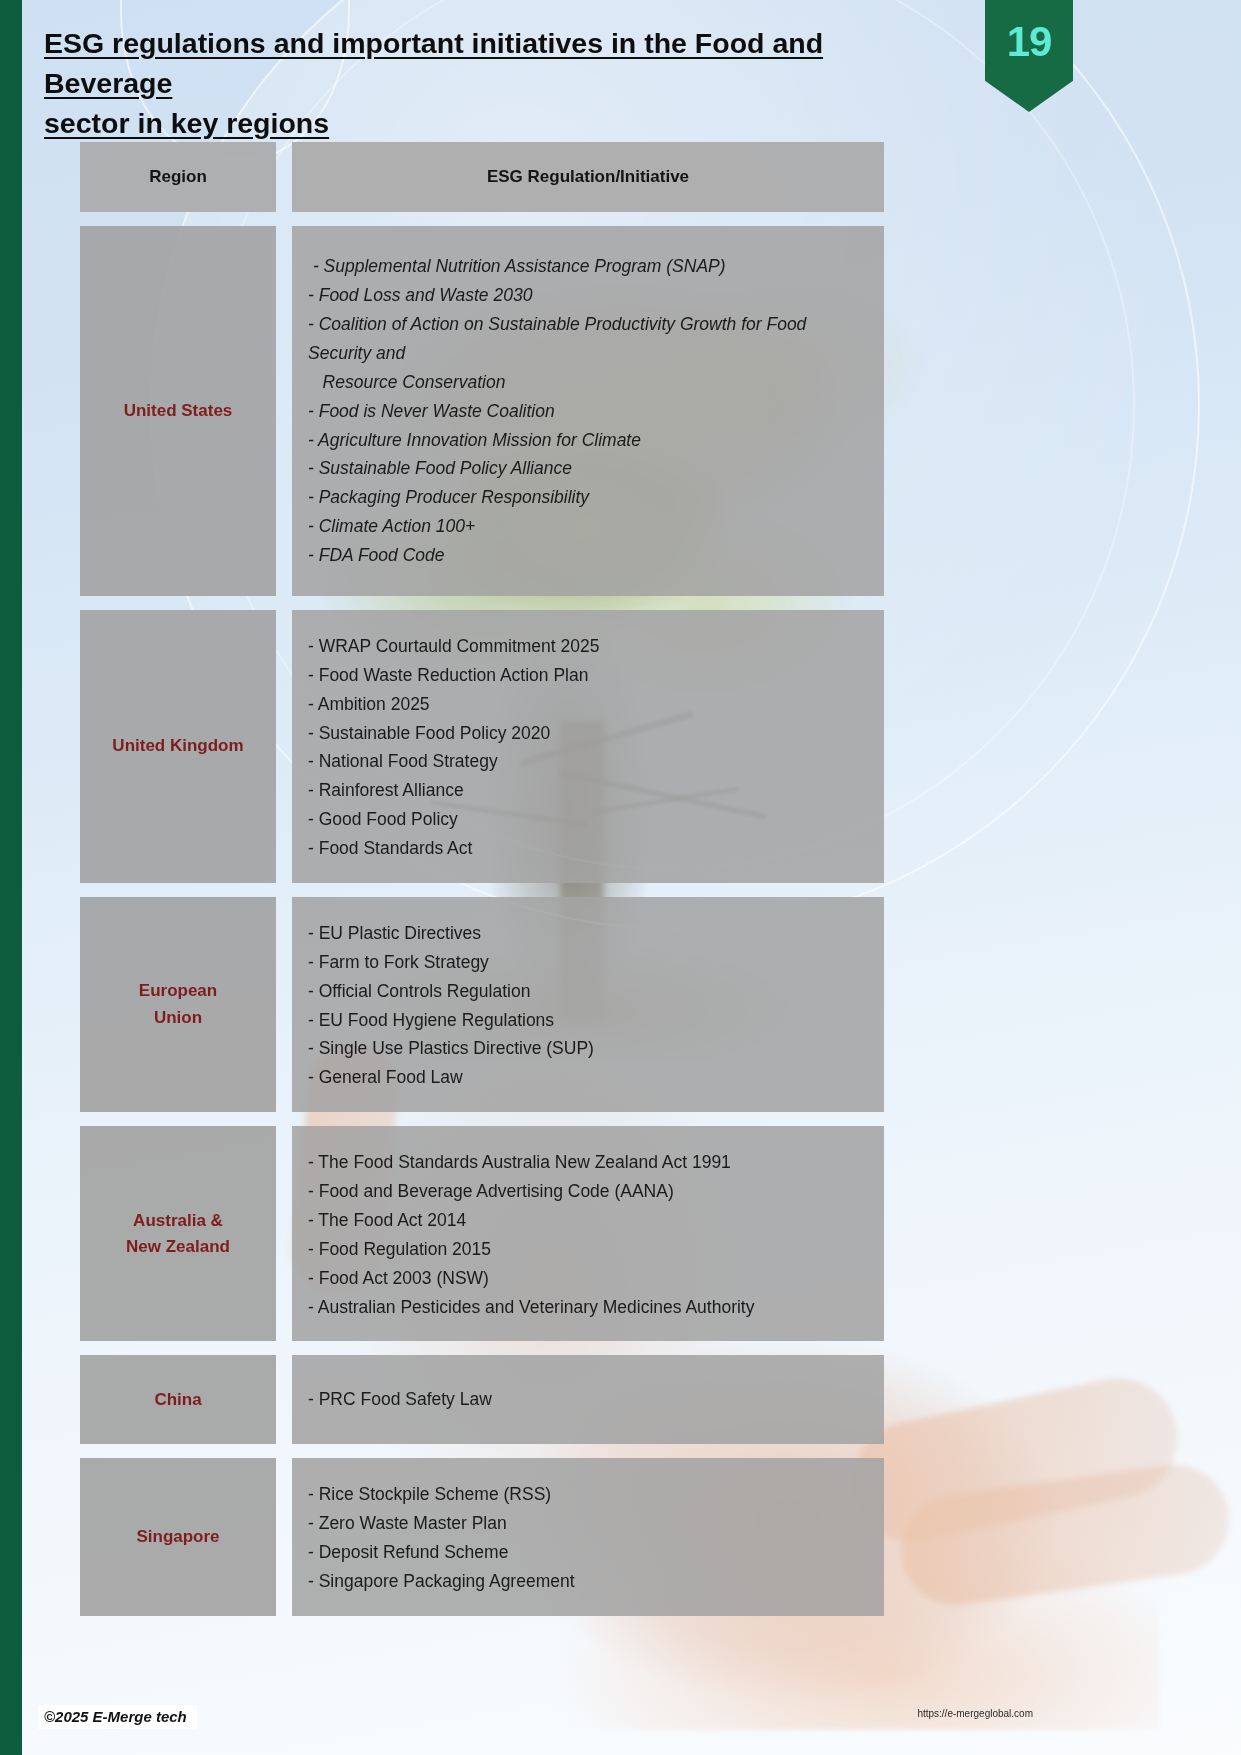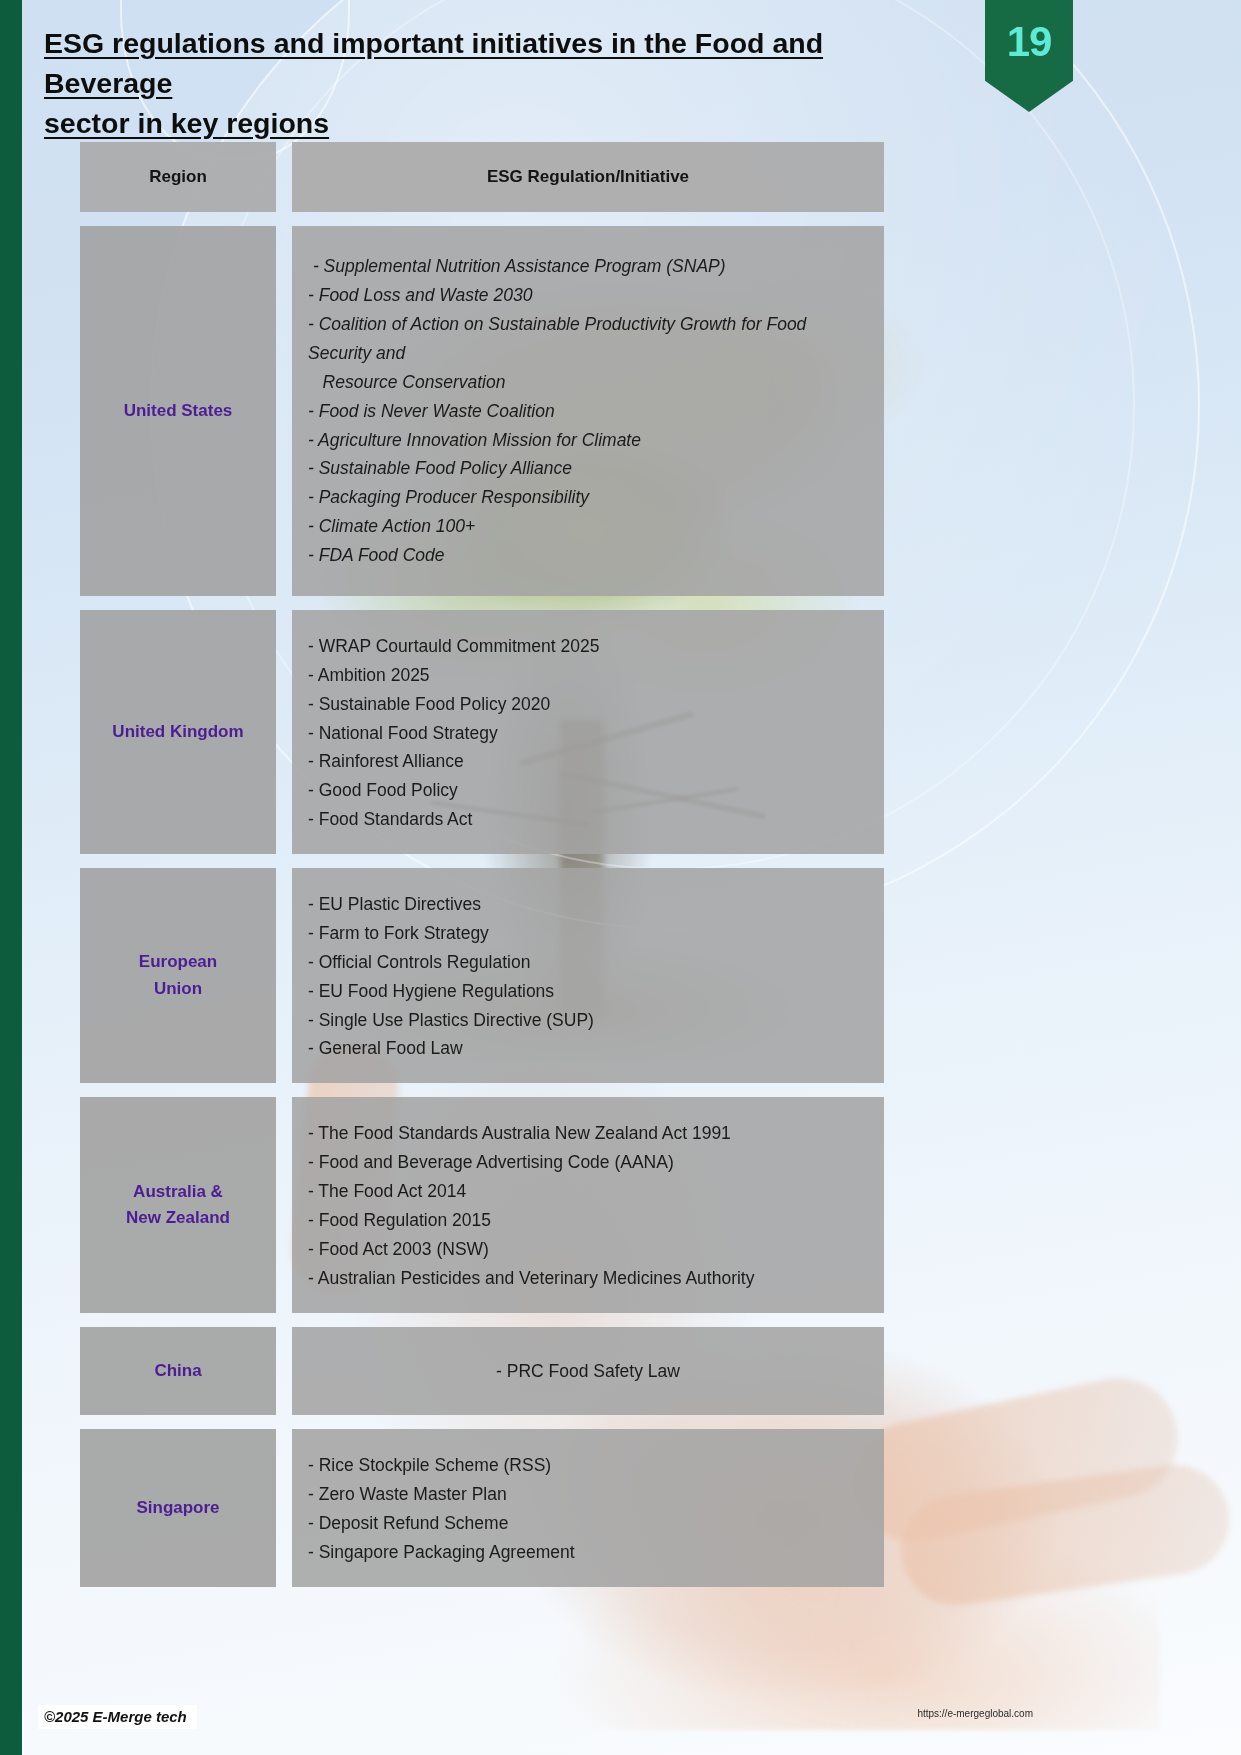--- a/index.html
+++ b/index.html
@@ -180,21 +180,21 @@
   .cell-region {
     width: 196px;
     flex: 0 0 196px;
     background: rgba(164,164,164,0.93);
     display: flex;
     align-items: center;
     justify-content: center;
     text-align: center;
     font-weight: bold;
     font-size: 17px;
-    color: #4c1d95;
+    color: #7f1d1d;
     line-height: 1.55;
     padding: 10px;
   }
   .cell-list {
     flex: 1 1 auto;
     background: rgba(164,164,164,0.88);
     padding: 22px 16px 20px 16px;
     display: flex;
     flex-direction: column;
     justify-content: center;
@@ -211,21 +211,21 @@
     padding: 22px 10px;
   }
   .row.header .cell-list { display: flex; }
   .item {
     font-size: 17.5px;
     line-height: 1.65;
     color: #1b1b1b;
     white-space: pre-wrap;
   }
   .row.us .cell-list      { padding-top: 26px; padding-bottom: 26px; font-style: italic; }
-  .row.china .cell-list   { padding-top: 30px; padding-bottom: 30px; align-items: center; }
+  .row.china .cell-list   { padding-top: 30px; padding-bottom: 30px; }
 
   
   #footer {
     position: absolute;
     left: 0;
     bottom: 20px;
     width: 1071px;
     height: 30px;
     z-index: 3;
   }
@@ -297,20 +297,21 @@
           <div class="item">- Sustainable Food Policy Alliance</div>
           <div class="item">- Packaging Producer Responsibility</div>
           <div class="item">- Climate Action 100+</div>
           <div class="item">- FDA Food Code</div>
         </div>
       </div>
       <div class="row uk">
         <div class="cell-region" style="white-space: pre-line;">United Kingdom</div>
         <div class="cell-list">
           <div class="item">- WRAP Courtauld Commitment 2025</div>
+          <div class="item">- Food Waste Reduction Action Plan</div>
           <div class="item">- Ambition 2025</div>
           <div class="item">- Sustainable Food Policy 2020</div>
           <div class="item">- National Food Strategy</div>
           <div class="item">- Rainforest Alliance</div>
           <div class="item">- Good Food Policy</div>
           <div class="item">- Food Standards Act</div>
         </div>
       </div>
       <div class="row eu">
         <div class="cell-region" style="white-space: pre-line;">European

